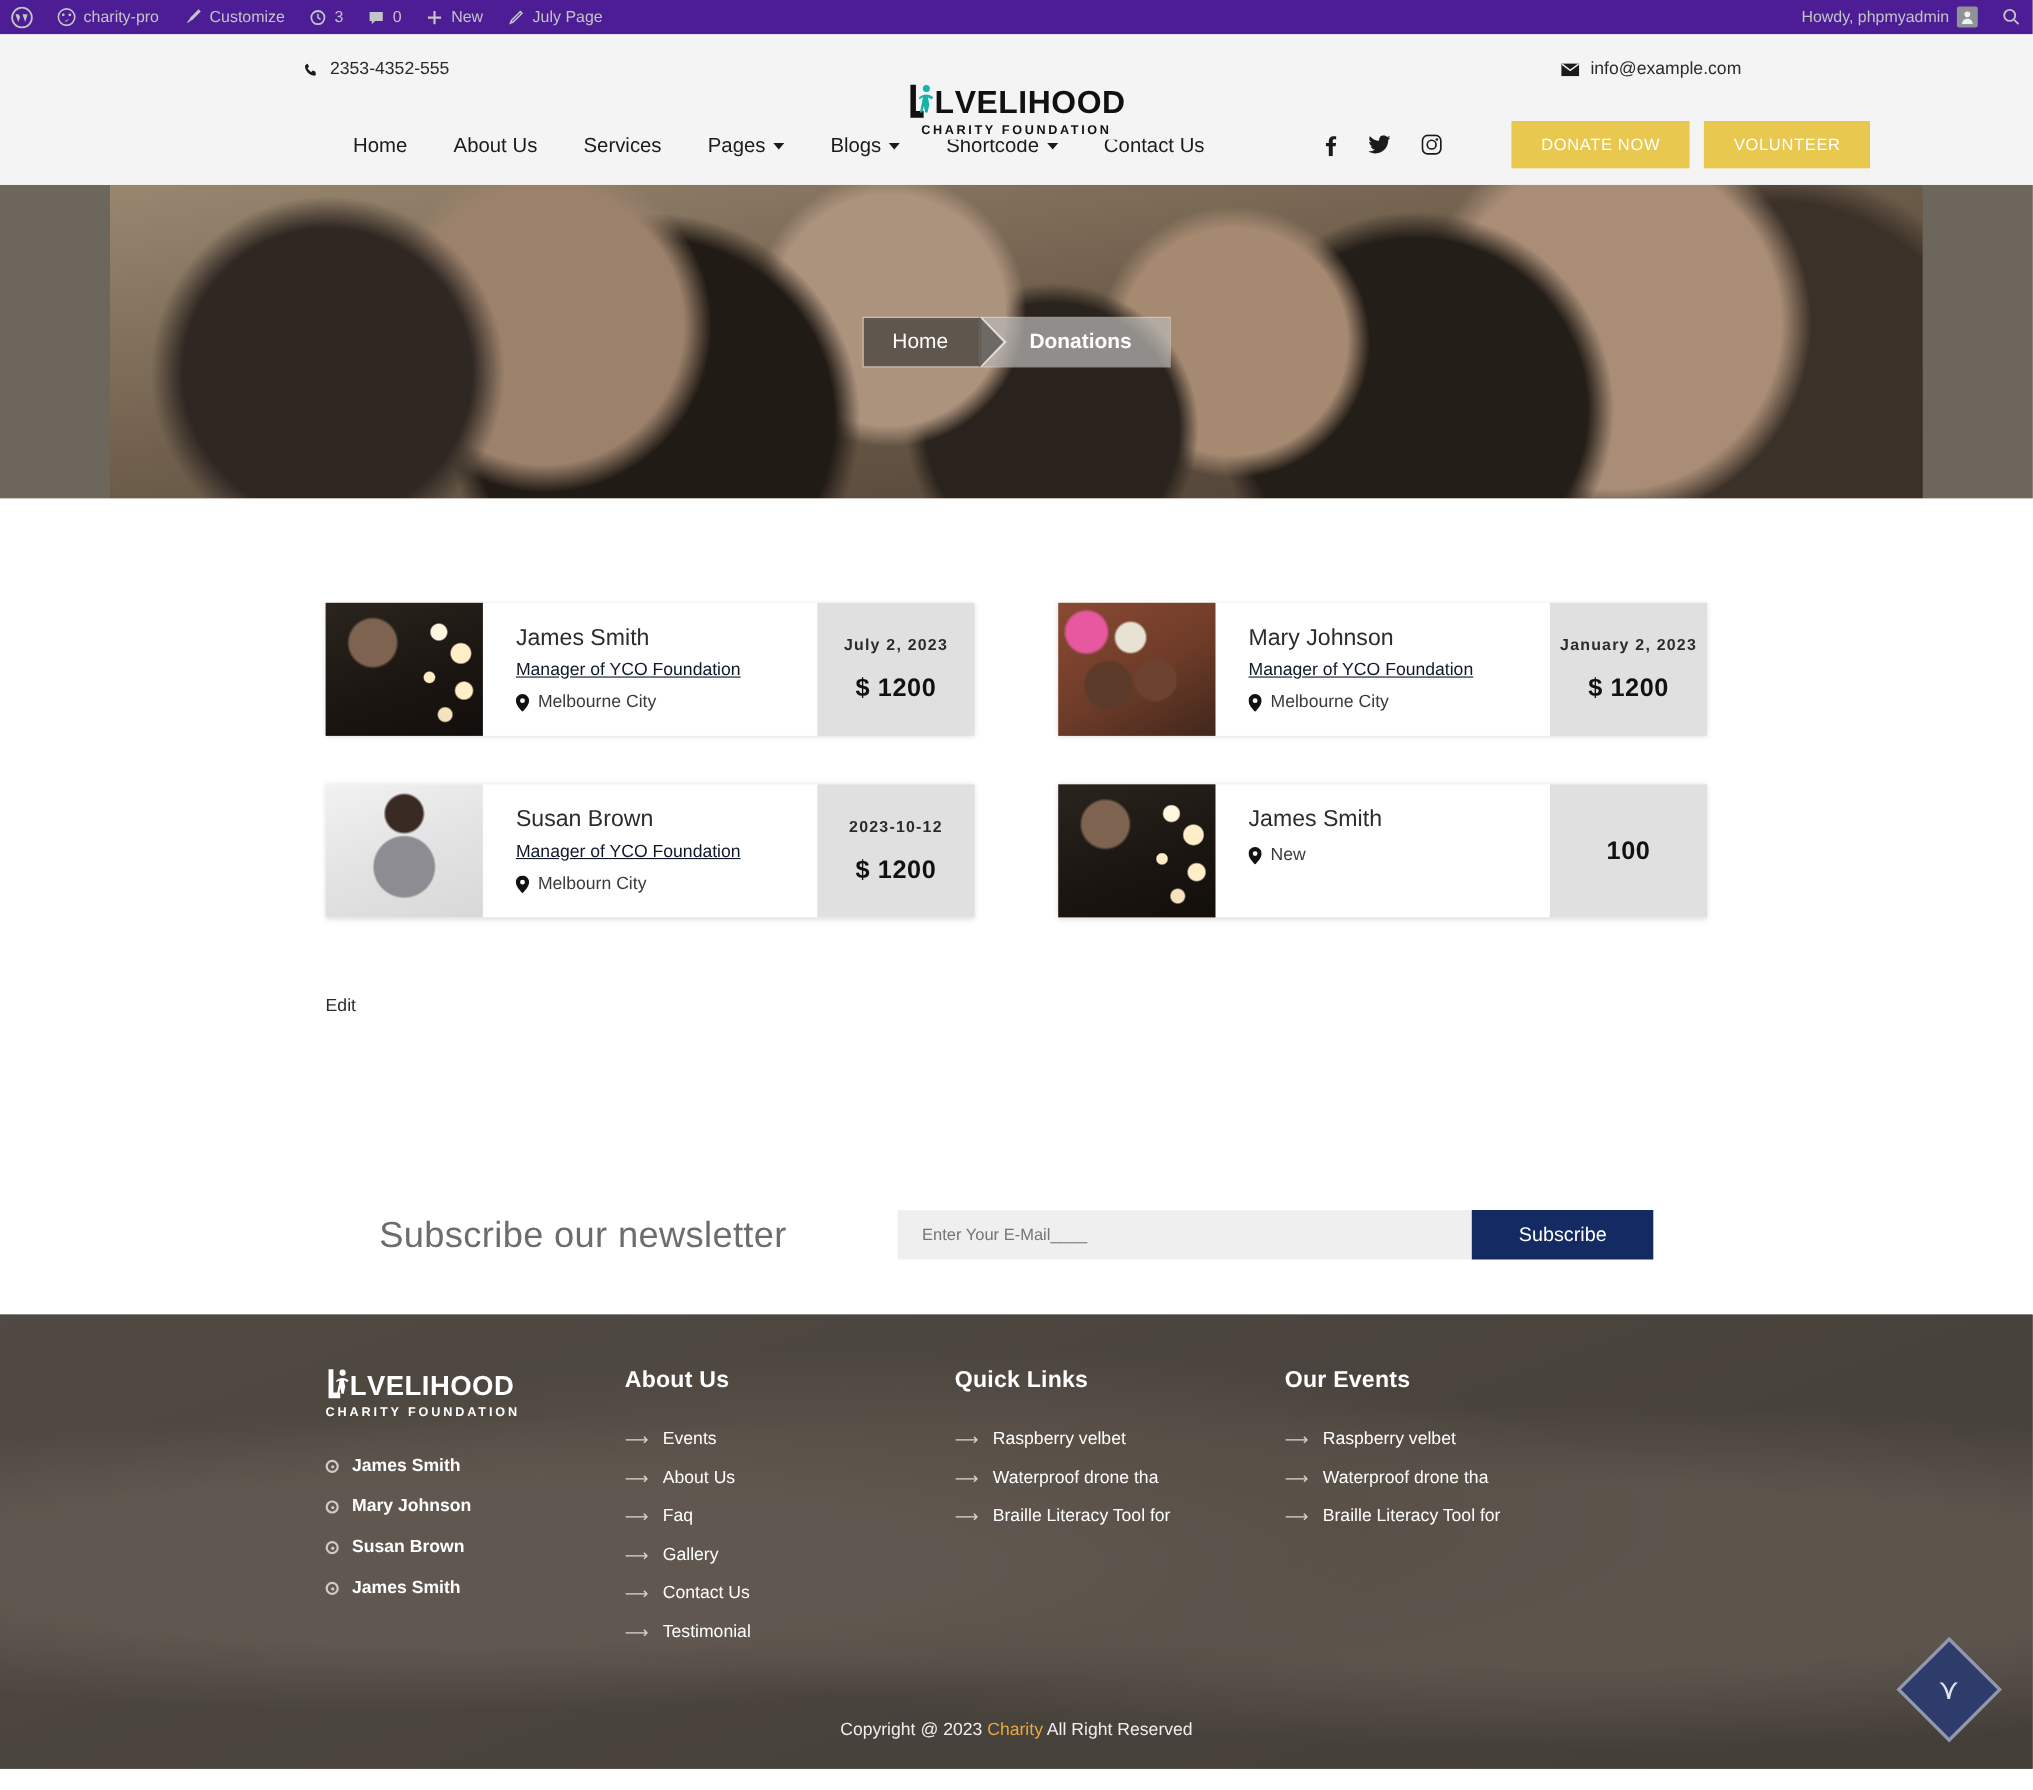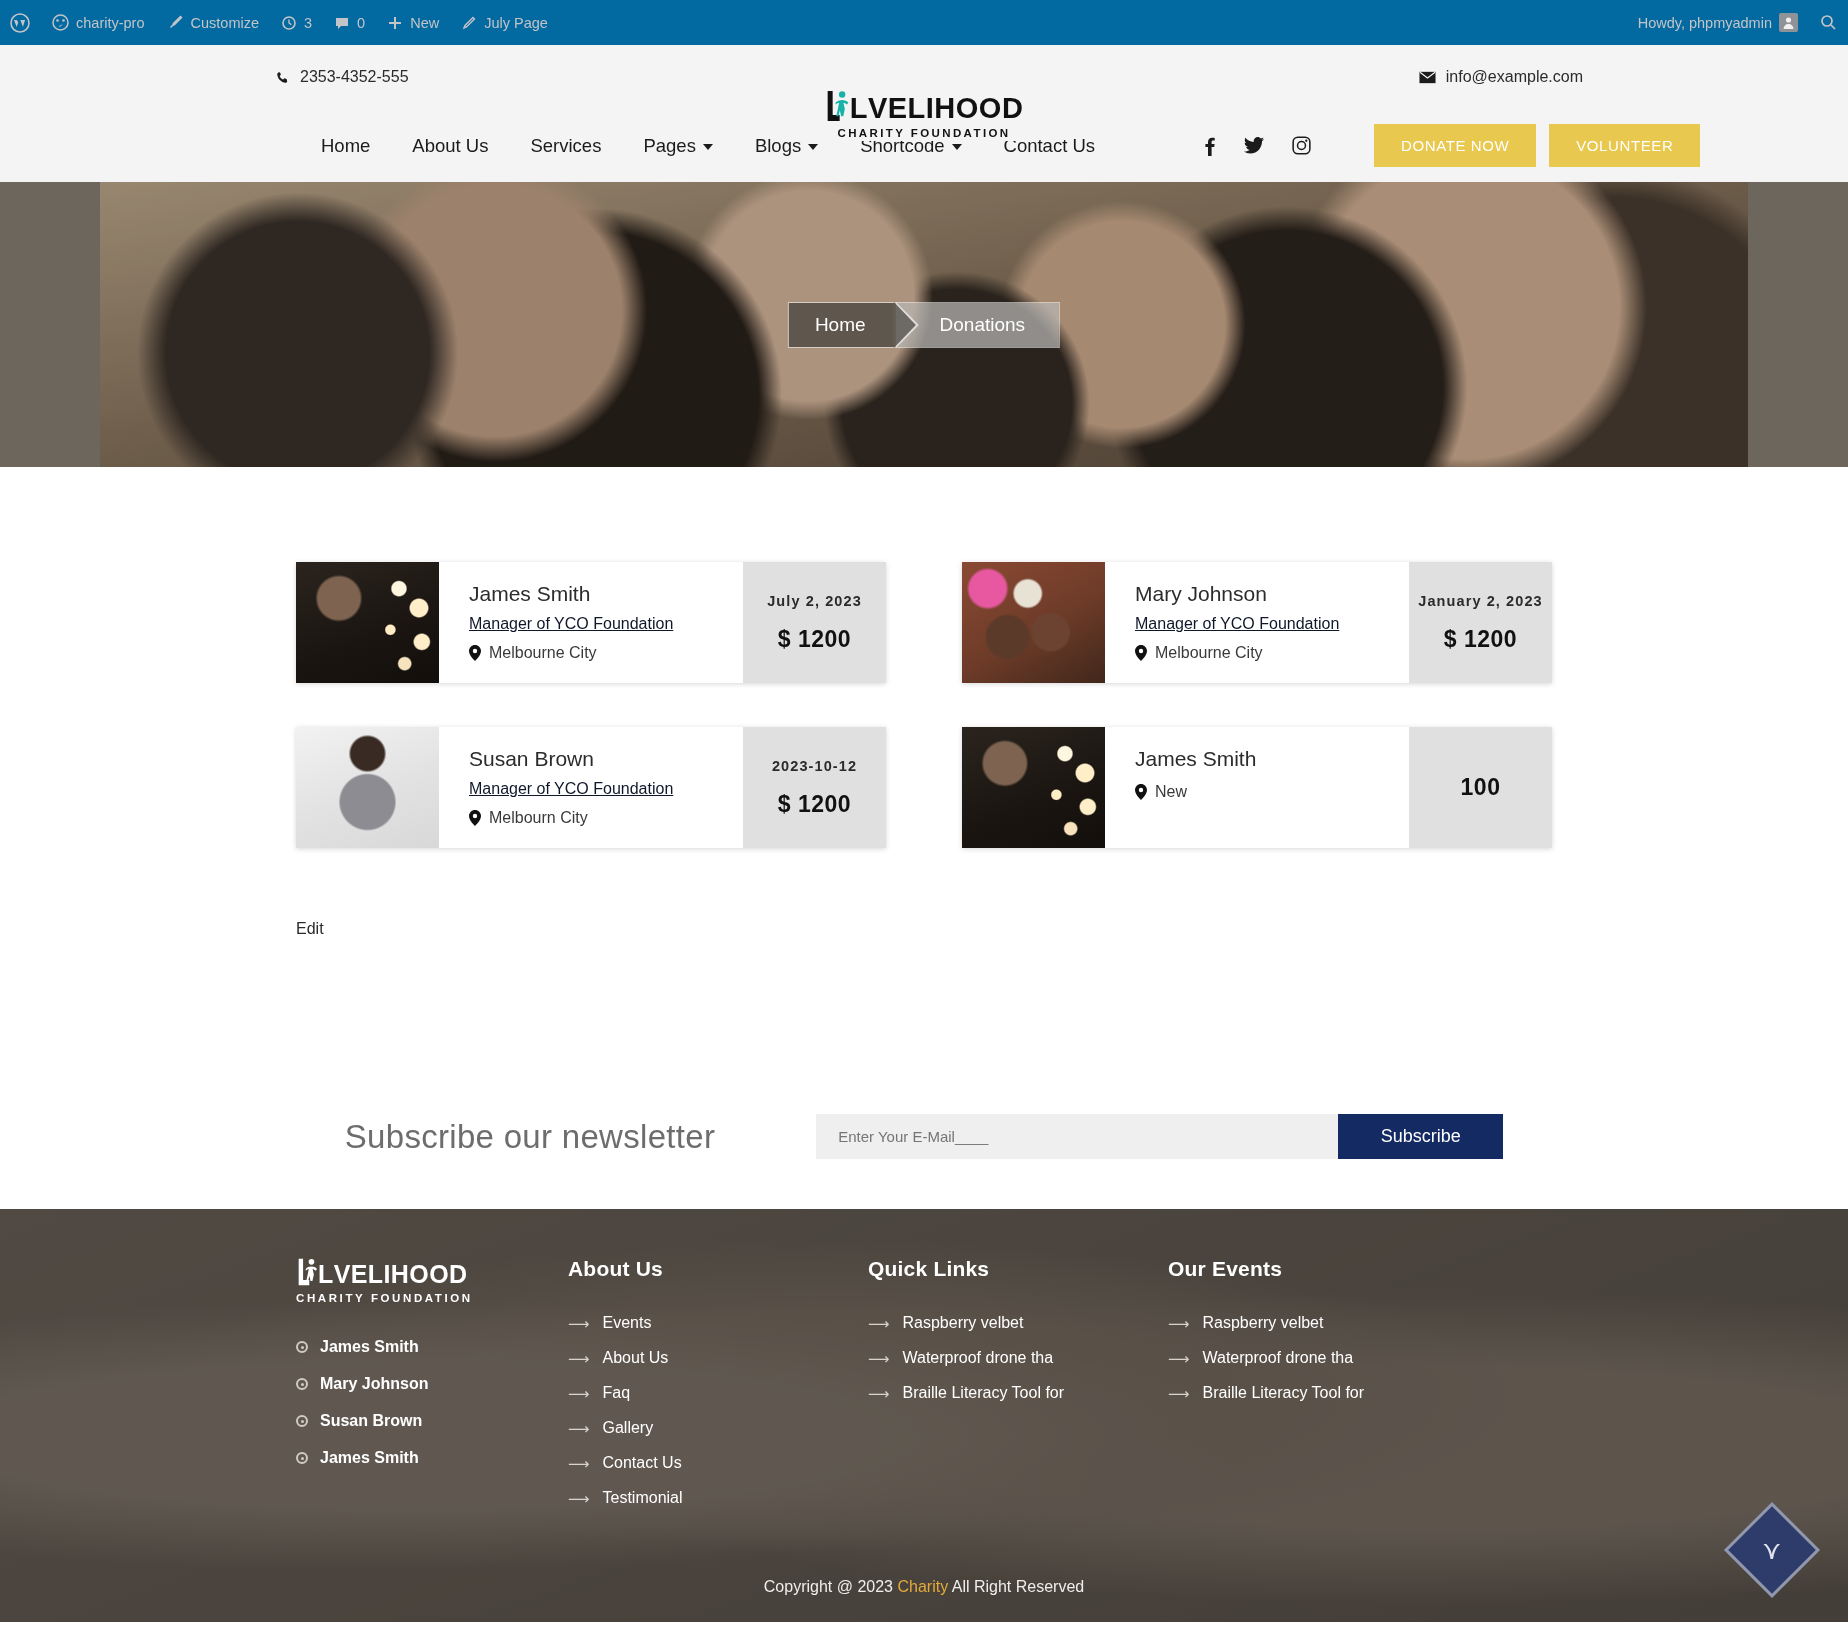--- a/index.html
+++ b/index.html
@@ -6,21 +6,21 @@
   html,body { width:1848px; height:1627px; }
   body {
     font-family: "Liberation Sans", sans-serif;
     background:#ffffff;
     overflow:hidden;
     position:relative;
   }
 
   
   .wpbar {
-    height:45px; background:#0369a1; color:#c3c4c7;
+    height:31px; background:#4c1d95; color:#c3c4c7;
     display:flex; align-items:center; font-size:14.5px;
     position:relative; z-index:60;
   }
   .wpbar .grp { display:flex; align-items:center; gap:7px; padding:0 11px; height:31px; }
   .wpbar .grp:first-child { padding-left:10px; }
   .wpbar svg { display:block; }
   .wpbar .spacer { flex:1; }
   .wpbar .avatar {
     width:19px;height:19px;background:#8f9296;border-radius:2px;
     display:flex;align-items:center;justify-content:center;
@@ -119,21 +119,21 @@
     border-top:23px solid transparent; border-bottom:23px solid transparent;
     border-left:22px solid rgba(70,66,62,.75); z-index:2;
   }
   .bc-home:before {
     content:""; position:absolute; right:-25px; top:-1px;
     border-top:23px solid transparent; border-bottom:23px solid transparent;
     border-left:23px solid rgba(255,255,255,.6); z-index:1;
   }
   .bc-cur {
     background:rgba(185,183,180,.72); color:#ffffff; font-size:19px;
-    display:flex; align-items:center; padding:0 34px 0 46px;
+    display:flex; align-items:center; padding:0 34px 0 46px;font-weight:bold;
   }
 
   
   .cards-area { padding:95px 0 0 0; }
   .cards-grid {
     width:1256px; margin:0 auto;
     display:grid; grid-template-columns:1fr 1fr; column-gap:76px; row-gap:44px;
   }
   .card {
     display:flex; background:#ffffff; height:121px;

